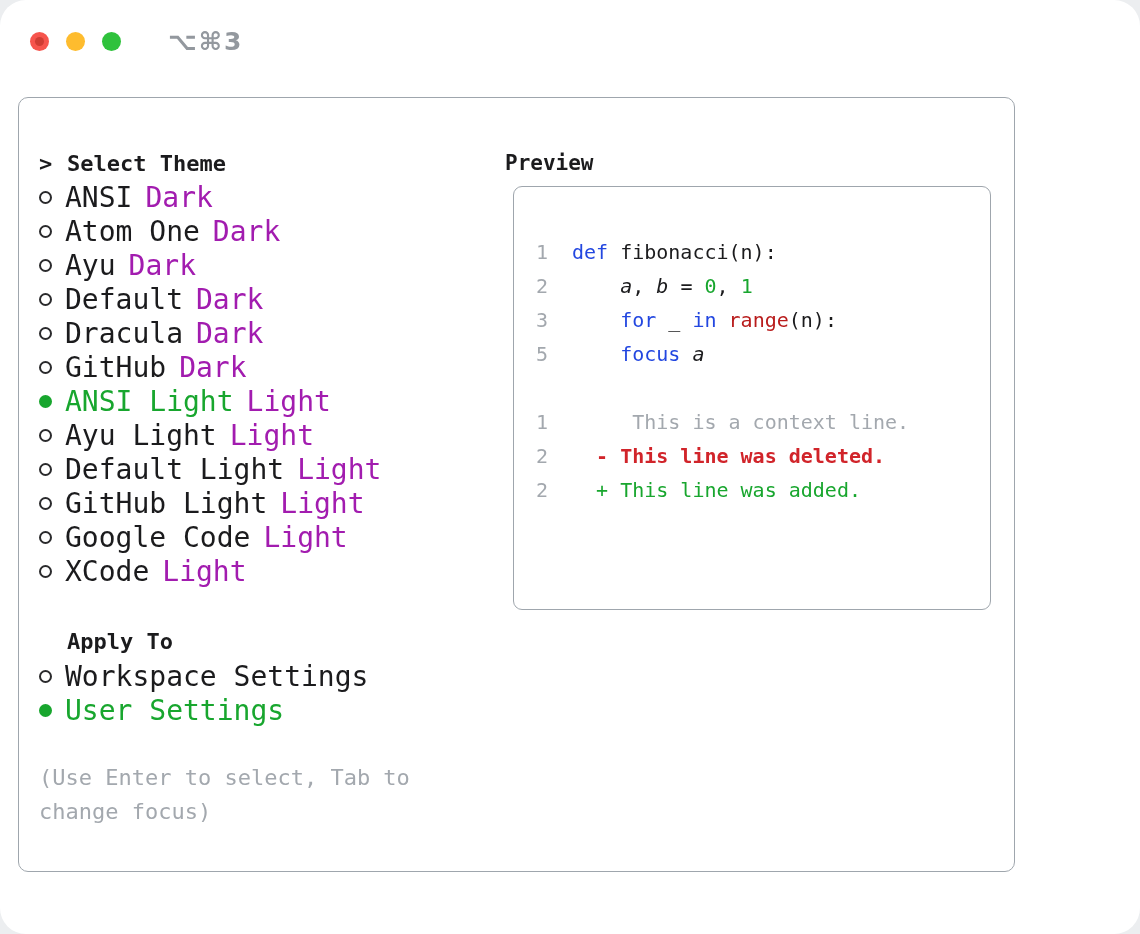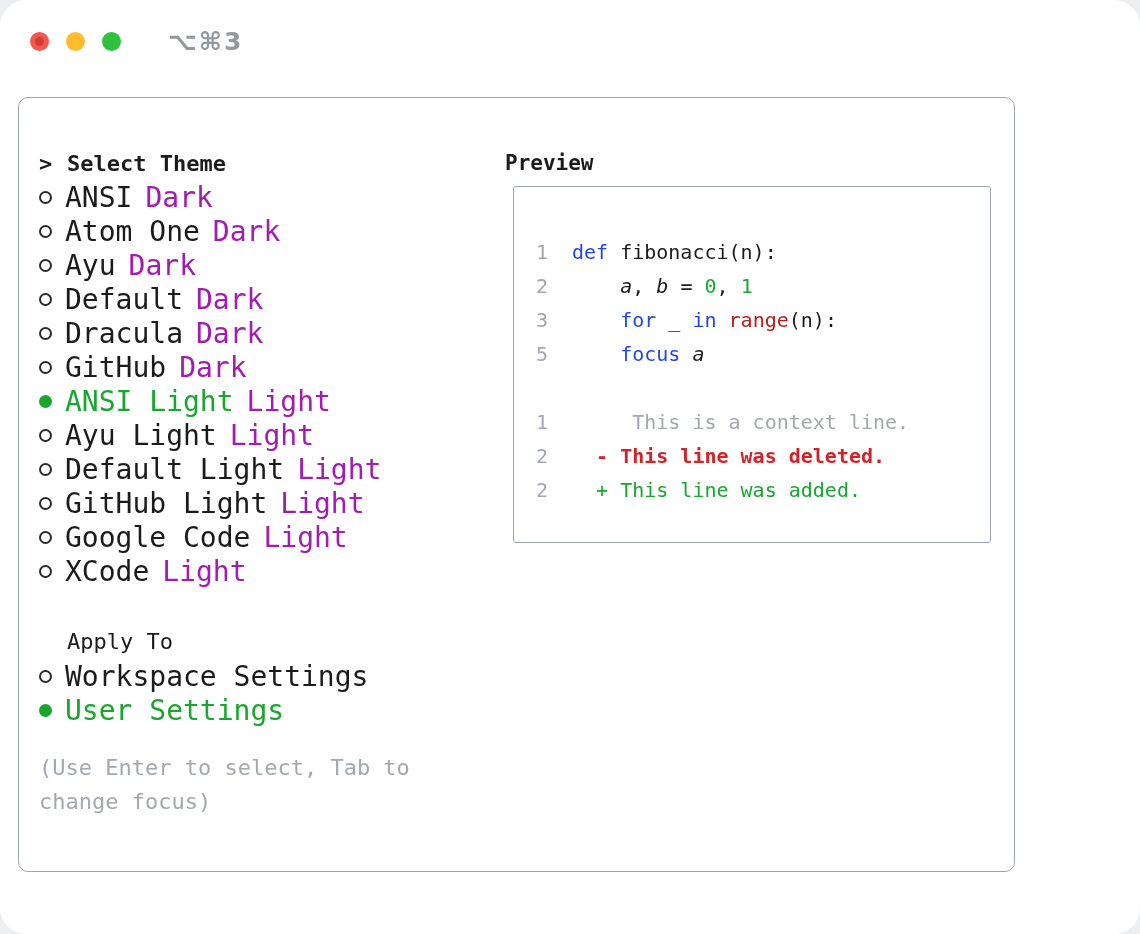--- a/index.html
+++ b/index.html
@@ -32,29 +32,29 @@
   
   .left { position:absolute; left:20px; top:48px; width:412px; }
   .title-row { display:flex; align-items:center; height:34px; font-size:22px; font-weight:700; }
   .prompt { display:inline-block; width:28px; }
   .row { display:flex; align-items:center; height:34px; font-size:28px; cursor:default; }
   .dot { width:13px; height:13px; border:2.5px solid #2a2a2c; border-radius:50%; margin-right:13px; flex:none; }
   .dot.filled { border-color:#18a62e; background:#18a62e; }
   .name { white-space:pre; }
   .variant { color:#a21caf; margin-left:13px; white-space:pre; }
   .row.selected .name { color:#18a62e; }
-  .apply-title { margin-top:37px; padding-left:28px; height:34px; line-height:34px; font-size:22px; font-weight:400; }
-  .hint { margin-top:24px; color:#a3a8ae; font-size:22px; line-height:34px; }
+  .apply-title { margin-top:37px; padding-left:28px; height:34px; line-height:34px; font-size:22px; font-weight:700; }
+  .hint { margin-top:34px; color:#a3a8ae; font-size:22px; line-height:34px; }
 
   
   .right { position:absolute; left:468px; top:48px; }
   .preview-title { margin-left:18px; height:34px; line-height:34px; font-size:21px; font-weight:700; }
   .preview-box {
-    margin-top:6px; margin-left:26px; width:478px; height:357px;
-    border:1.5px solid #9fa6ad; border-radius:3px;
+    margin-top:6px; margin-left:26px; width:478px; height:424px;
+    border:1.5px solid #9fa6ad; border-radius:9px;
     padding:48px 0 0 22px; background:#fff;
   }
   .code-line { height:34px; line-height:34px; white-space:pre; font-size:20px; }
   .lnum { display:inline-block; width:36px; color:#a3a8ae; }
   .tok.plain { color:#1b1b1d; }
   .tok.kw    { color:#2347e0; }
   .tok.cyan  { color:#b91c1c; }
   .tok.num   { color:#18a62e; }
   .tok.var   { font-style:italic; color:#1b1b1d; }
   .tok.gray  { color:#a3a8ae; }

